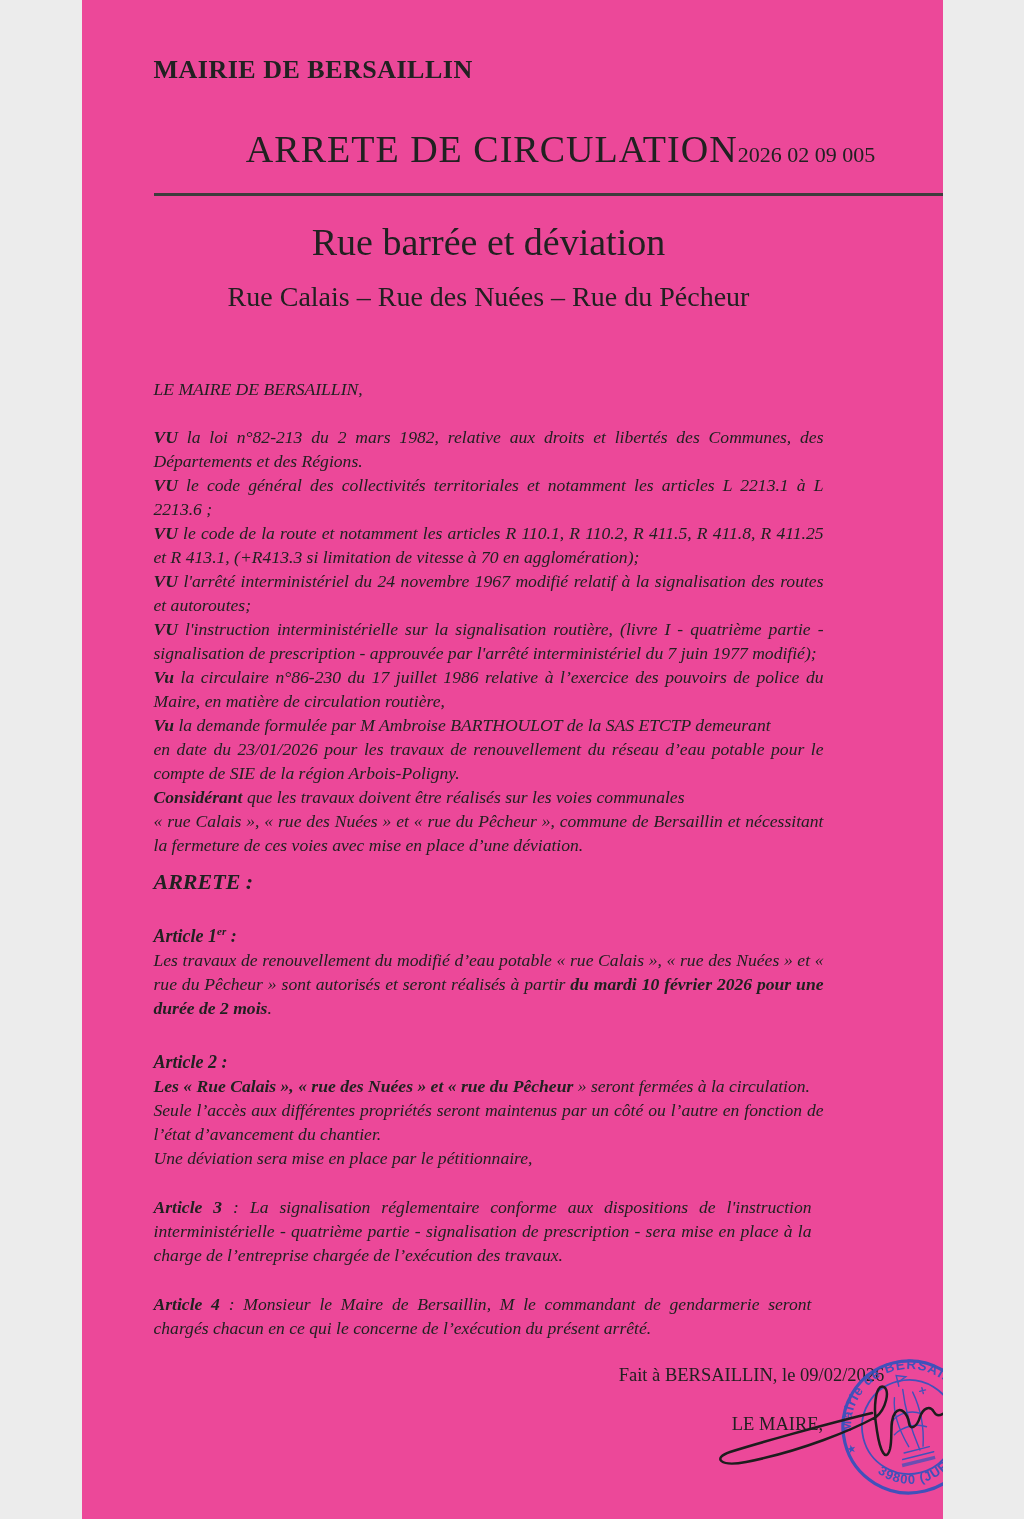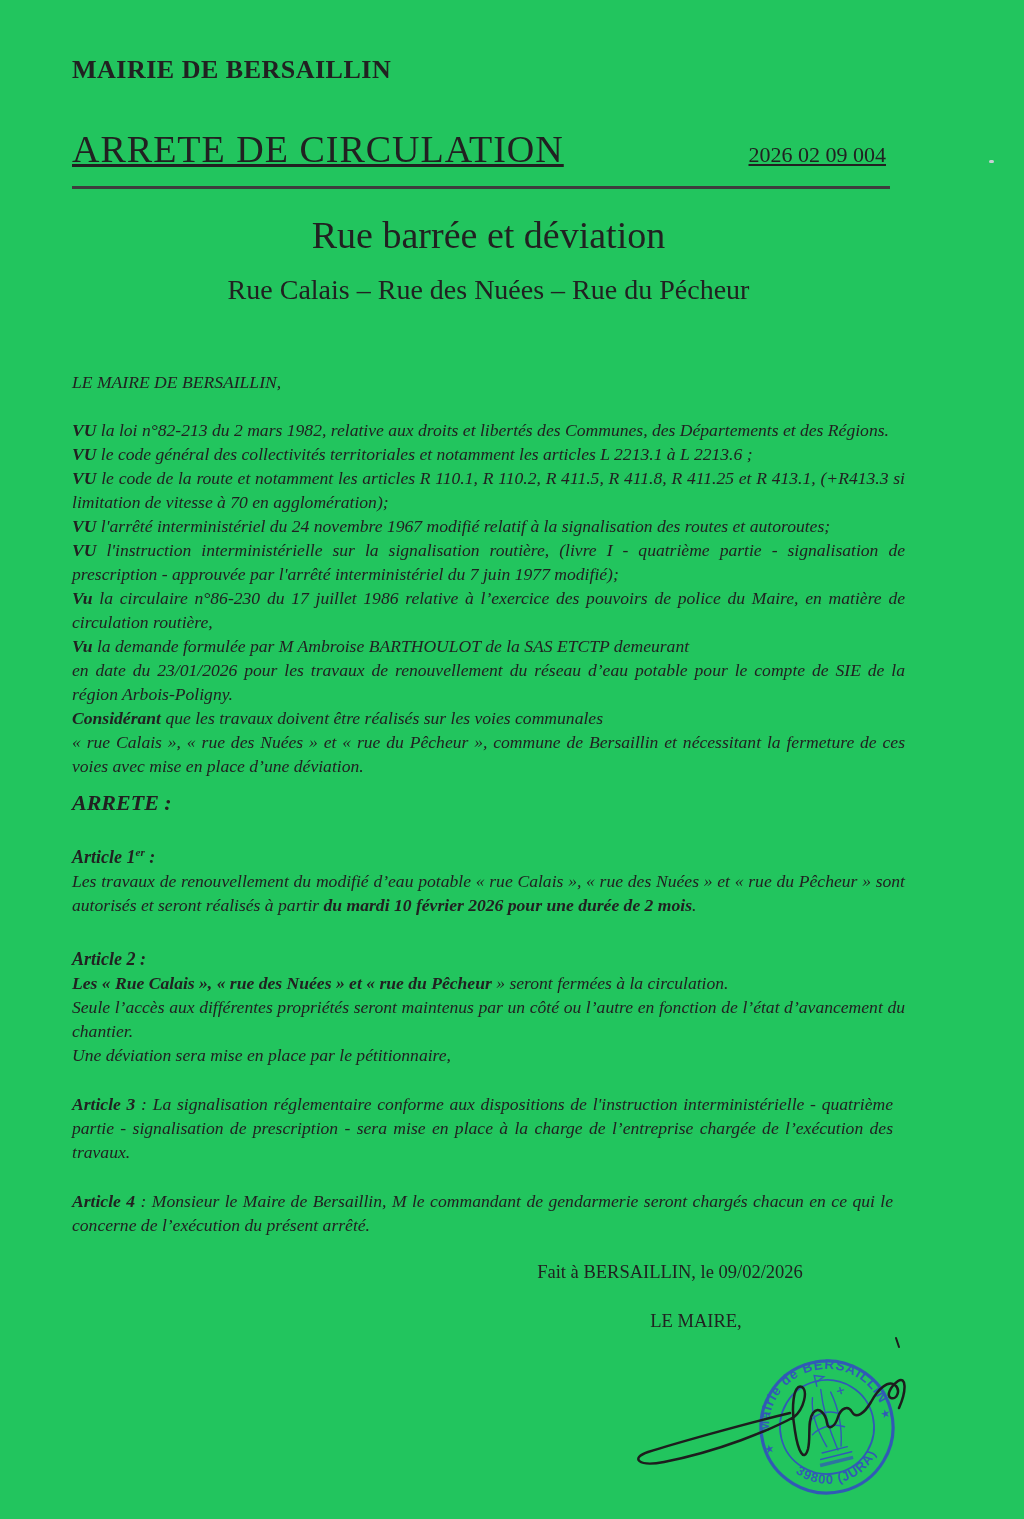--- a/index.html
+++ b/index.html
@@ -2,36 +2,35 @@
 <html style="--ink: #212121; --stamp: #3352bd;"><head>
 <meta charset="utf-8">
 <style>
   :root{
     --ink:#212121;
     --stamp:#3352bd;
   }
   html,body{margin:0;padding:0;background:#ececec;}
   .page{
     position:relative;
-    width:1024px;height:1519px;
+    width:861px;height:1519px;
     margin:0 auto;
-    background:#22c55e;
+    background:#ec4899;
     color:var(--ink);
     font-family:"Liberation Serif","DejaVu Serif",serif;
     overflow:hidden;
   }
   .content{padding:55px 119px 0 72px;}
 
   .org{font-size:26px;font-weight:700;letter-spacing:.5px;}
 
   .title-row{
-    display:flex;justify-content:space-between;align-items:baseline;
-    width:818px;margin-top:42px;padding-bottom:15px;
+    display:flex;justify-content:center;align-items:baseline;
+    width:818px;margin-top:42px;padding-bottom:22px;
     border-bottom:3px solid #3d3d3d;
-    text-decoration:underline;
   }
   .doc-title{font-size:38px;letter-spacing:1px;font-weight:400;}
   .doc-ref{font-size:22px;padding-right:4px;}
 
   .subtitle1{margin-top:24px;text-align:center;font-size:38px;}
   .subtitle2{margin-top:17px;text-align:center;font-size:28px;}
 
   .blk{font-size:17.6px;line-height:24px;margin:0;font-style:italic;}
   .t-salutation{margin:64px 0 24px 0;}
   .t-body{text-align:justify;}
@@ -55,21 +54,21 @@
 </head>
 <body>
 
 <div class="page">
   <div class="content">
 
     <div class="org">MAIRIE DE BERSAILLIN</div>
 
     <div class="title-row">
       <span class="doc-title">ARRETE DE CIRCULATION</span>
-      <span class="doc-ref">2026 02 09 004</span>
+      <span class="doc-ref">2026 02 09 005</span>
     </div>
 
     <div class="subtitle1">Rue barrée et déviation</div>
     <div class="subtitle2">Rue Calais – Rue des Nuées – Rue du Pécheur</div>
 
     <div>
         <p class="blk t-salutation"><span>LE MAIRE DE BERSAILLIN,</span></p>
         <p class="blk t-body"><span class="b">VU</span><span> la loi n°82-213 du 2 mars 1982, relative aux droits et libertés des Communes, des Départements et des Régions.</span></p>
         <p class="blk t-body"><span class="b">VU</span><span> le code général des collectivités territoriales et notamment les articles L 2213.1 à L 2213.6 ;</span></p>
         <p class="blk t-body"><span class="b">VU</span><span> le code de la route et notamment les articles R 110.1, R 110.2, R 411.5, R 411.8, R 411.25 et R 413.1, (+R413.3 si limitation de vitesse à 70 en agglomération);</span></p>

